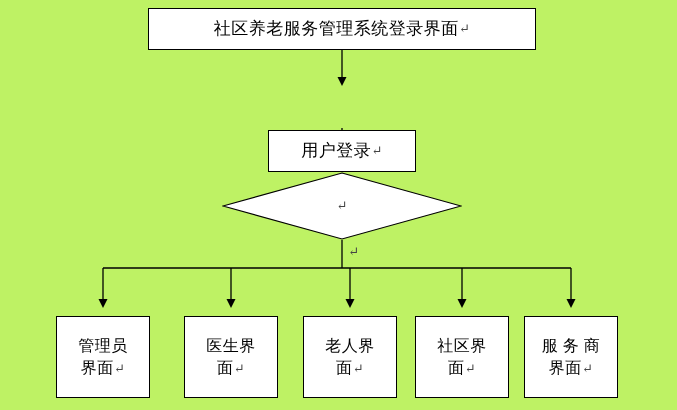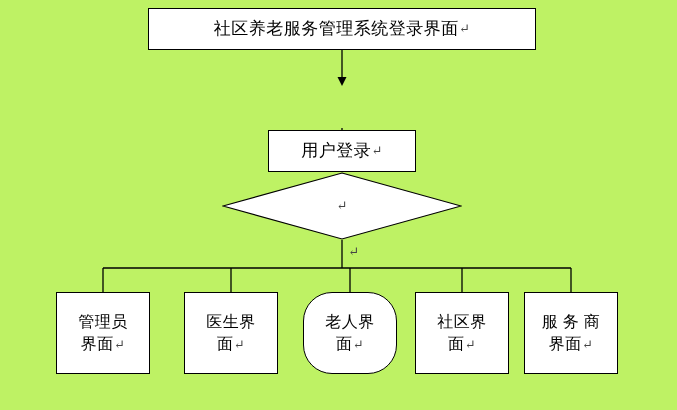--- a/index.html
+++ b/index.html
@@ -65,33 +65,33 @@
     width: 240px;
     height: 68px;
     display: flex;
     align-items: center;
     justify-content: center;
     font-size: 17px;
     color: #000000;
     letter-spacing: 0.5px;
   }
   .leaf {
-    top: 292px;
+    top: 316px;
     width: 94px;
     height: 82px;
     font-size: 16px;
     padding: 0 6px;
   }
   .leaf .txt {
     display: block;
     width: 100%;
   }
   .leaf-0 { left: 56px; }
   .leaf-1 { left: 184px; }
-  .leaf-2 { left: 303px; border-radius: 29px; }
+  .leaf-2 { left: 303px; }
   .leaf-3 { left: 415px; }
   .leaf-4 { left: 524px; }
 
   #wires {
     position: absolute;
     left: 0;
     top: 0;
     width: 677px;
     height: 410px;
     pointer-events: none;

